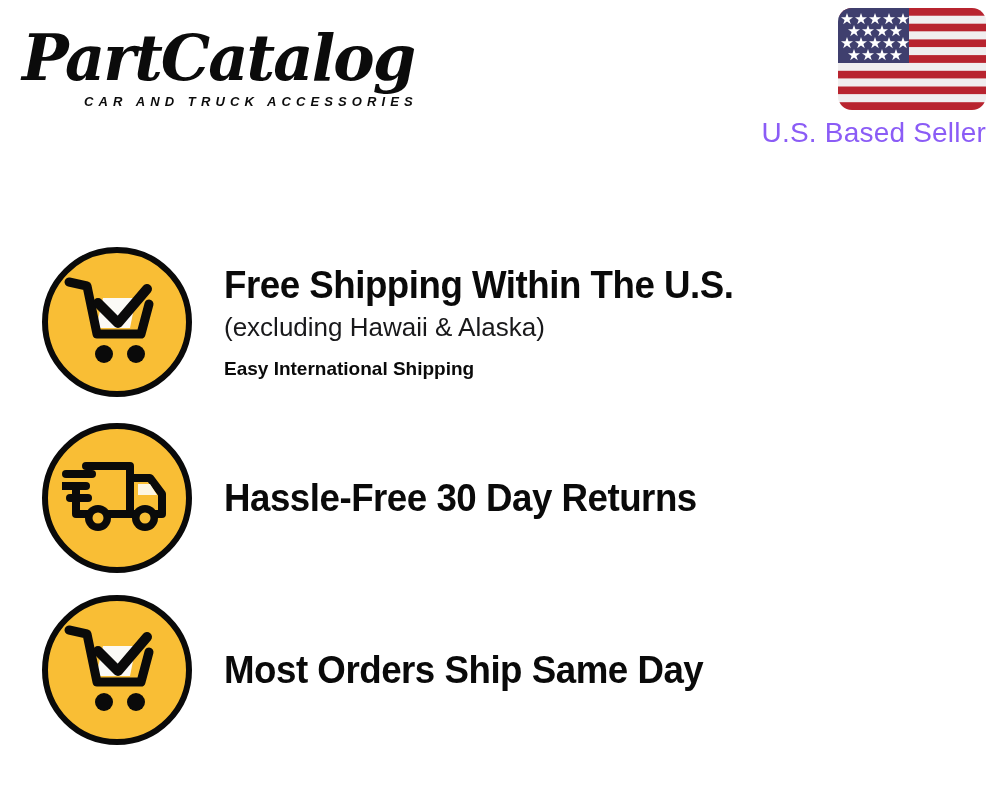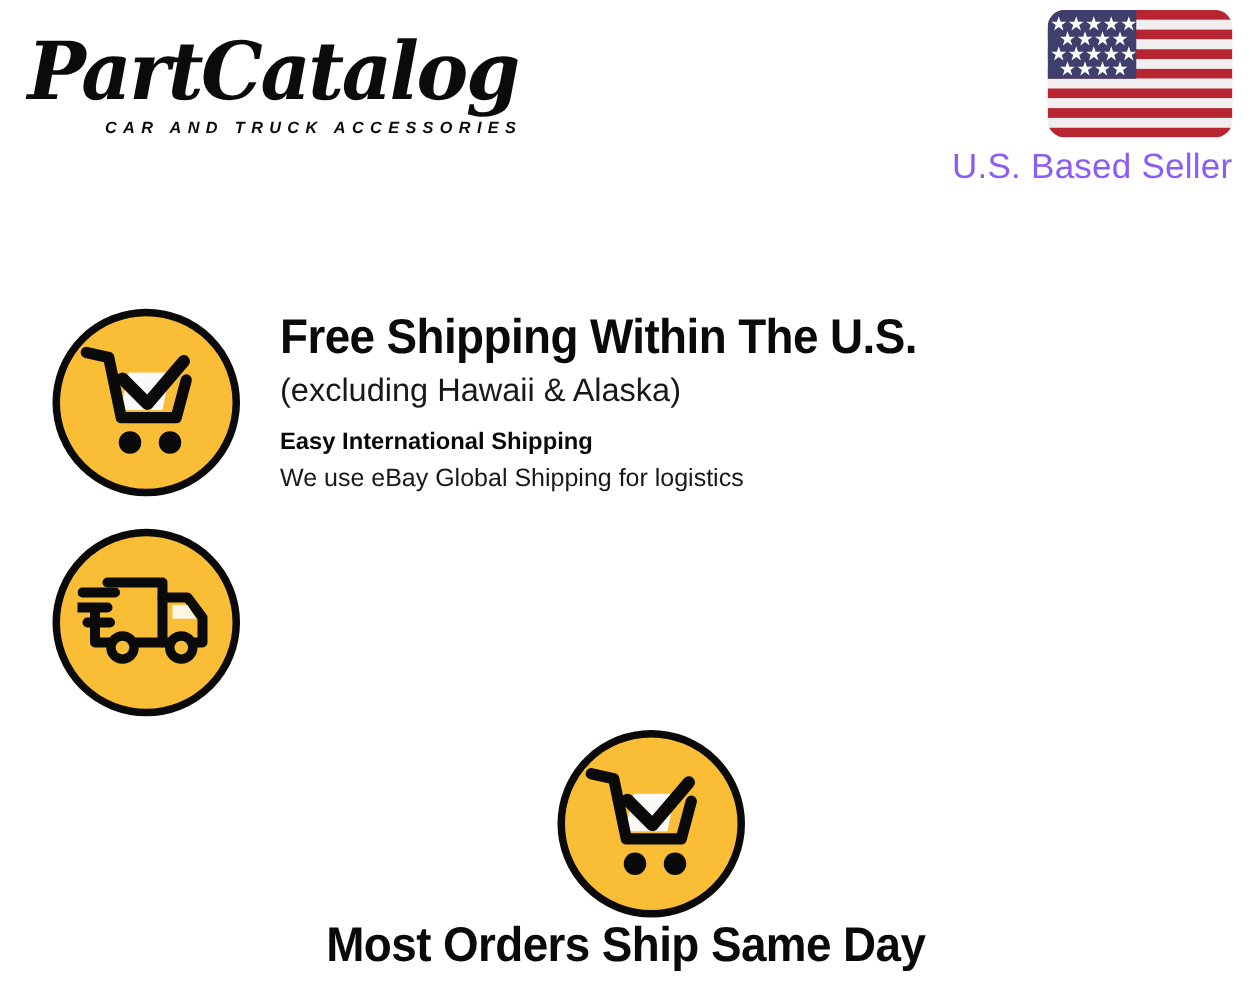--- a/index.html
+++ b/index.html
@@ -67,21 +67,21 @@
   .features { position:absolute; left:0; top:232px; width:1000px; }
 
   .feature-row {
     position:relative;
     display:flex;
     align-items:center;
     width:1000px;
   }
   .row-shipping { height:180px;justify-content:space-between; }
   .row-returns  { height:172px; }
-  .row-sameday  { height:172px;flex-direction:column; }
+  .row-sameday  { height:172px; }
 
   .badge {
     flex:0 0 auto;
     width:150px; height:150px;
     margin-left:42px;
     border-radius:50%;
     background:#F9BE35;
     border:6px solid #0a0a0a;
     position:relative;
     display:flex; align-items:center; justify-content:center;
@@ -205,41 +205,43 @@
           <path d="M26 24 L86 24" fill="none" stroke="#0A0A0A" stroke-width="0"></path>
           <path d="M35 31 L55 51 L84 17" fill="none" stroke="#0A0A0A" stroke-width="10" stroke-linecap="round" stroke-linejoin="round"></path>
           <circle cx="41" cy="82" r="9" fill="#0A0A0A"></circle>
           <circle cx="73" cy="82" r="9" fill="#0A0A0A"></circle>
         </svg>
       </div>
       <div class="feature-text">
         <div class="f-title">Free Shipping Within The U.S.</div>
         <div class="f-sub">(excluding Hawaii &amp; Alaska)</div>
         <div class="f-subhead">Easy International Shipping</div>
-        <div class="f-note">We use eBay Global Shipping for logistics</div>
       </div>
     </div>
 
     <div class="feature-row row-returns">
       <div class="badge">
         <svg width="110" height="84" viewBox="0 0 110 84" xmlns="http://www.w3.org/2000/svg">
           <g stroke="#0A0A0A" stroke-width="8" stroke-linecap="round" stroke-linejoin="round" fill="none">
             <path d="M24 10 L68 10 L68 58 L14 58 L14 32"></path>
             <path d="M68 22 L88 22 L100 38 L100 58 L68 58"></path>
             <path d="M4 18 L30 18"></path>
             <path d="M0 30 L24 30"></path>
             <path d="M8 42 L26 42"></path>
           </g>
           <polygon points="76,28 88,28 95,39 76,39" fill="#FDF6E3"></polygon>
           <circle cx="36" cy="62" r="13" fill="#0A0A0A"></circle>
           <circle cx="36" cy="62" r="5.5" fill="#F9BE35"></circle>
           <circle cx="83" cy="62" r="13" fill="#0A0A0A"></circle>
           <circle cx="83" cy="62" r="5.5" fill="#F9BE35"></circle>
         </svg>
       </div>
+      <div class="feature-text">
+        <div class="f-title">Hassle-Free 30 Day Returns</div>
+      </div>
     </div>
 
     <div class="feature-row row-sameday">
       <div class="badge">
         <svg width="108" height="100" viewBox="0 0 108 100" xmlns="http://www.w3.org/2000/svg">
           <polygon points="40,26 73,26 67,56 33,56" fill="#FBFAF6"></polygon>
           <path d="M6 10 L24 14 L34 62 L78 62 L86 32" fill="none" stroke="#0A0A0A" stroke-width="9" stroke-linecap="round" stroke-linejoin="round"></path>
           <path d="M35 31 L55 51 L84 17" fill="none" stroke="#0A0A0A" stroke-width="10" stroke-linecap="round" stroke-linejoin="round"></path>
           <circle cx="41" cy="82" r="9" fill="#0A0A0A"></circle>
           <circle cx="73" cy="82" r="9" fill="#0A0A0A"></circle>

